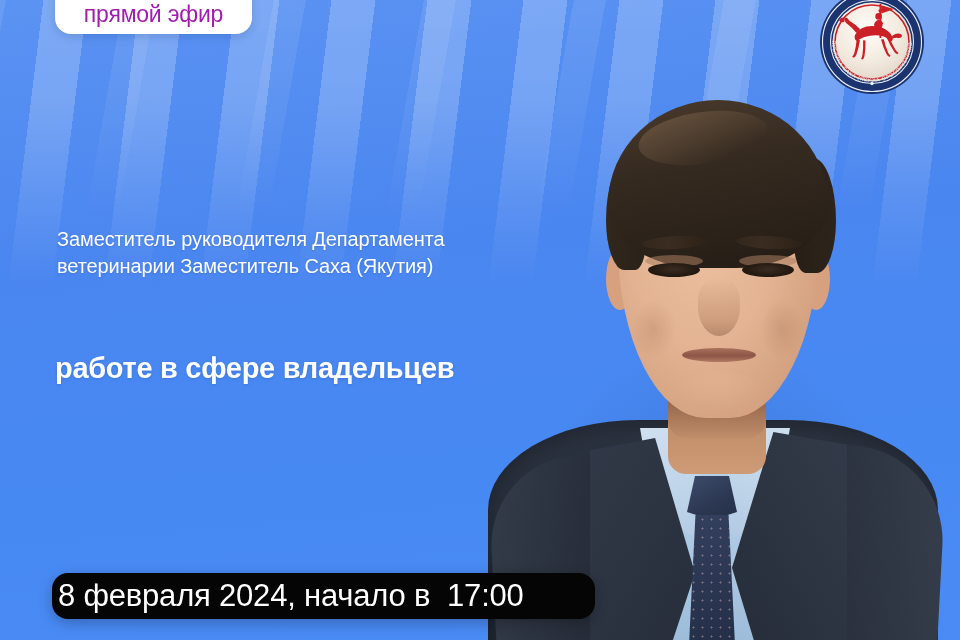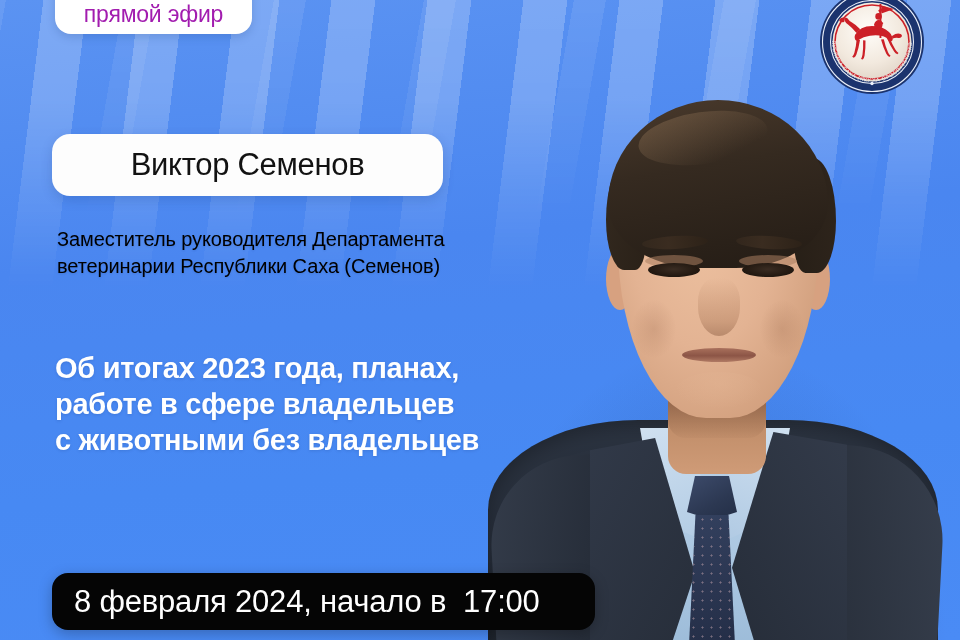--- a/index.html
+++ b/index.html
@@ -384,21 +384,21 @@
     font-weight: 400;
     color: #121212;
     letter-spacing: -0.3px;
   }
 
   .subtitle {
     position: absolute;
     left: 57px;
     top: 226px;
     width: 470px;
-    color: #000000;
+    color: #ffffff;
     font-size: 20px;
     font-weight: 400;
     line-height: 27px;
     letter-spacing: -0.1px;
     text-shadow: 0 1px 2px rgba(20,50,110,0.15);
   }
   .subtitle .ln { display: block; }
 
   .topic {
     position: absolute;
@@ -412,26 +412,26 @@
     letter-spacing: -0.3px;
     text-shadow: 0 1px 3px rgba(20,50,110,0.18);
   }
   .topic .ln { display: block; }
 
   .badge-date {
     position: absolute;
     left: 52px;
     top: 573px;
     width: 543px;
-    height: 57px;
+    height: 46px;
     background: #050505;
     border-radius: 16px;
     display: flex;
     align-items: center;
-    padding-left: 22px;
+    padding-left: 6px;
     box-sizing: border-box;
     box-shadow: 0 4px 14px rgba(0,0,0,0.25);
   }
   .badge-date span {
     font-size: 31px;
     font-weight: 400;
     color: #ffffff;
     letter-spacing: -0.2px;
     white-space: pre;
   }
@@ -529,32 +529,27 @@
         <path d="M58.8 37.5 q-4.4 1.2 -7.8 4 l1.2 1.8 q3.2 -2.4 7 -3.4 z"></path>
         <path d="M62.6 35.8 q-0.6 -1.6 0.6 -2.2 l2.2 1.5 l-1.4 1.8 z"></path>
       </g>
     </svg>
   </div>
 
   <div class="badge-live">
     <span>прямой эфир</span>
   </div>
 
-  <div class="badge-name">
-    <span>Виктор Семенов</span>
-  </div>
 
   <div class="subtitle">
     <span class="ln">Заместитель руководителя Департамента</span>
-    <span class="ln">ветеринарии Республики Саха (Семенов)</span>
+    <span class="ln">ветеринарии Заместитель Саха (Якутия)</span>
   </div>
 
   <div class="topic">
-    <span class="ln">Об итогах 2023 года, планах,</span>
     <span class="ln">работе в сфере владельцев</span>
-    <span class="ln">с животными без владельцев</span>
   </div>
 
   <div class="badge-date">
     <span>8 февраля 2024, начало в  17:00</span>
   </div>
 
 </div>
 
 </body></html>

